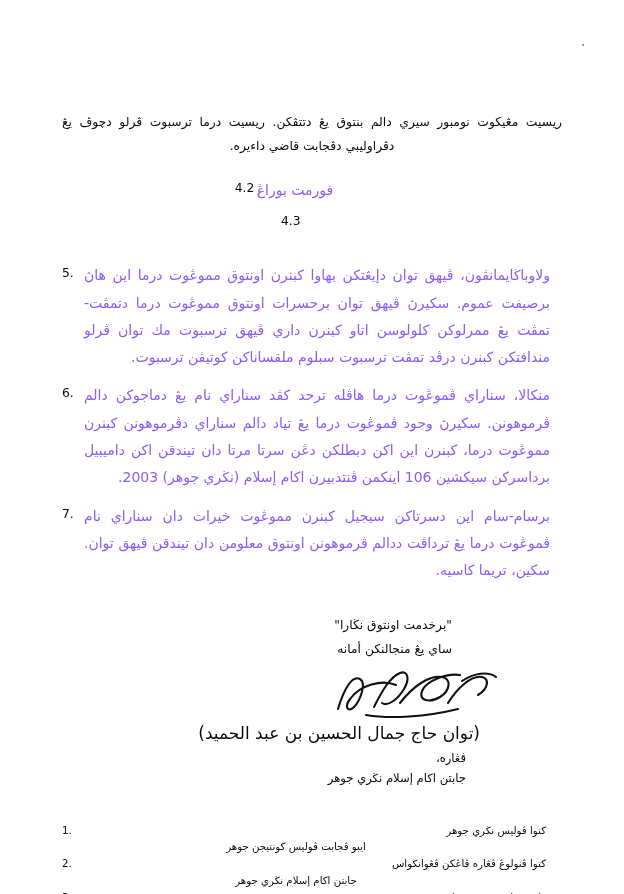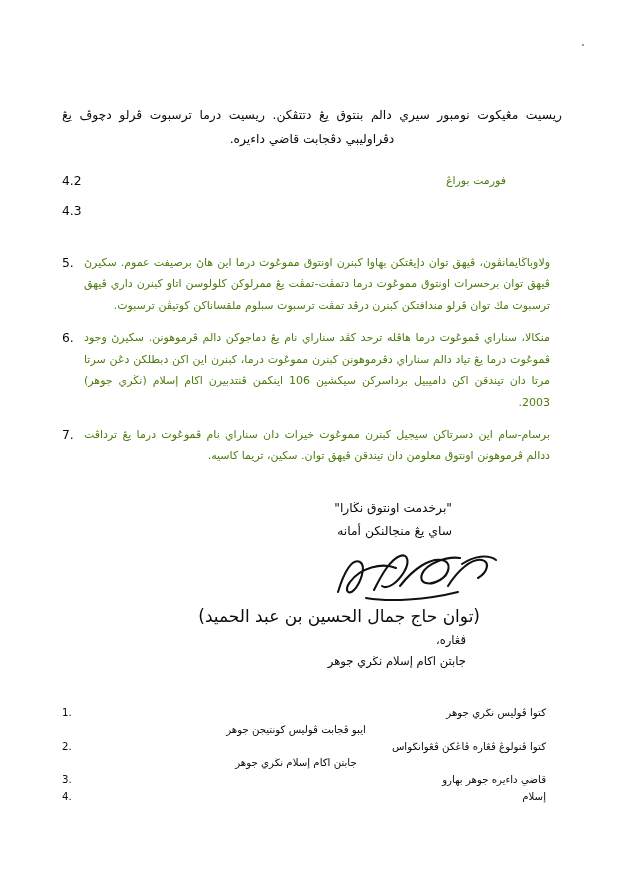--- a/index.html
+++ b/index.html
@@ -13,21 +13,21 @@
   .page {
     position: relative;
     width: 624px;
     height: 894px;
     background: #ffffff;
     overflow: hidden;
   }
   .sheet {
     position: absolute;
     left: 0;
-    top: 9px;
+    top: 16px;
     width: 624px;
     height: 868px;
     box-sizing: border-box;
     padding: 95px 62px 40px 62px;
   }
   .rtl {
     direction: rtl;
     text-align: right;
     unicode-bidi: isolate;
   }
@@ -35,38 +35,38 @@
     font-size: 12.3px;
     line-height: 1.95;
     color: #0b0b0b;
     margin: 0 0 18px 0;
     text-align: justify;
     text-align-last: center;
   }
   .numitem {
     display: flex;
     flex-direction: row-reverse;
-    justify-content: space-between;
+    justify-content: center;
     align-items: flex-start;
     margin: 0 0 11px 0;
   }
   .numitem .num {
     flex: 0 0 auto;
     font-size: 12.3px;
     line-height: 1.95;
     color: #0b0b0b;
     min-width: 22px;
     text-align: left;
     direction: ltr;
   }
   .numitem .txt {
     flex: 1 1 auto;
-    font-size: 11px;
+    font-size: 14px;
     line-height: 1.95;
-    color: #4d7c0f;
+    color: #8b5cf6;
     padding-right: 12px;
     text-align: justify;
   }
   .numitem.sub {
     margin-right: 40px;
     margin-bottom: 6px;
   }
   .numitem.sub .txt {
     flex: 0 1 auto;
     padding-right: 16px;

